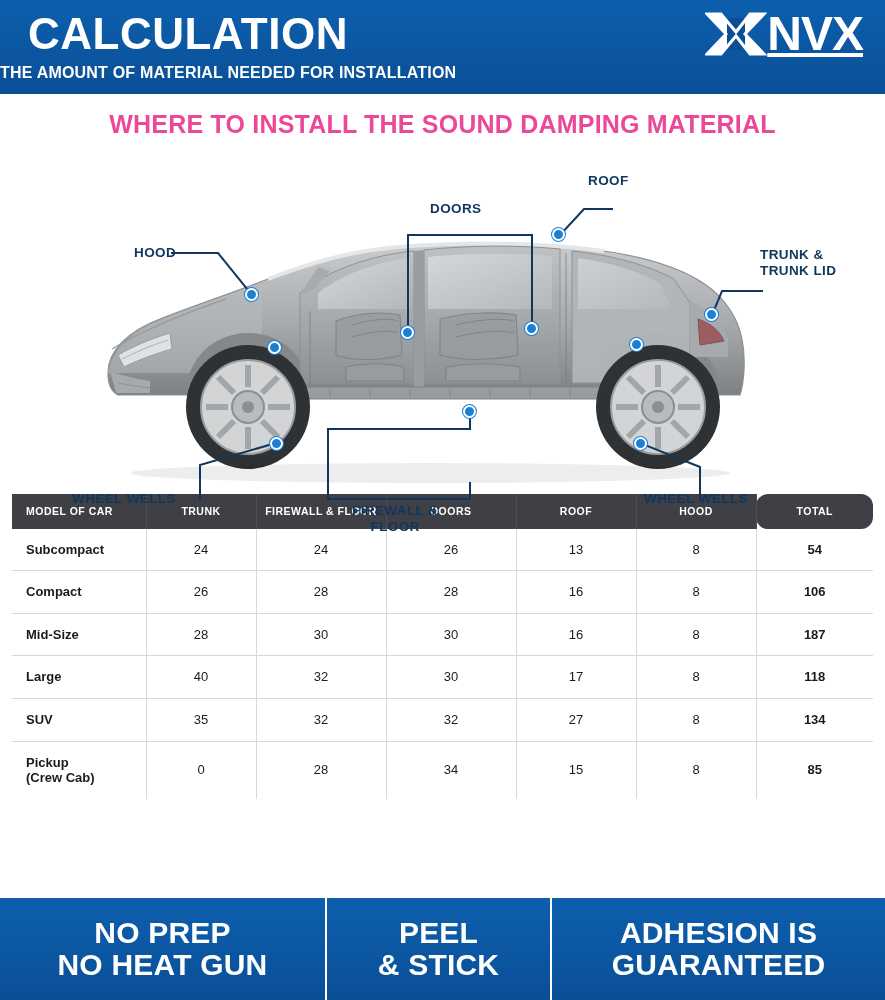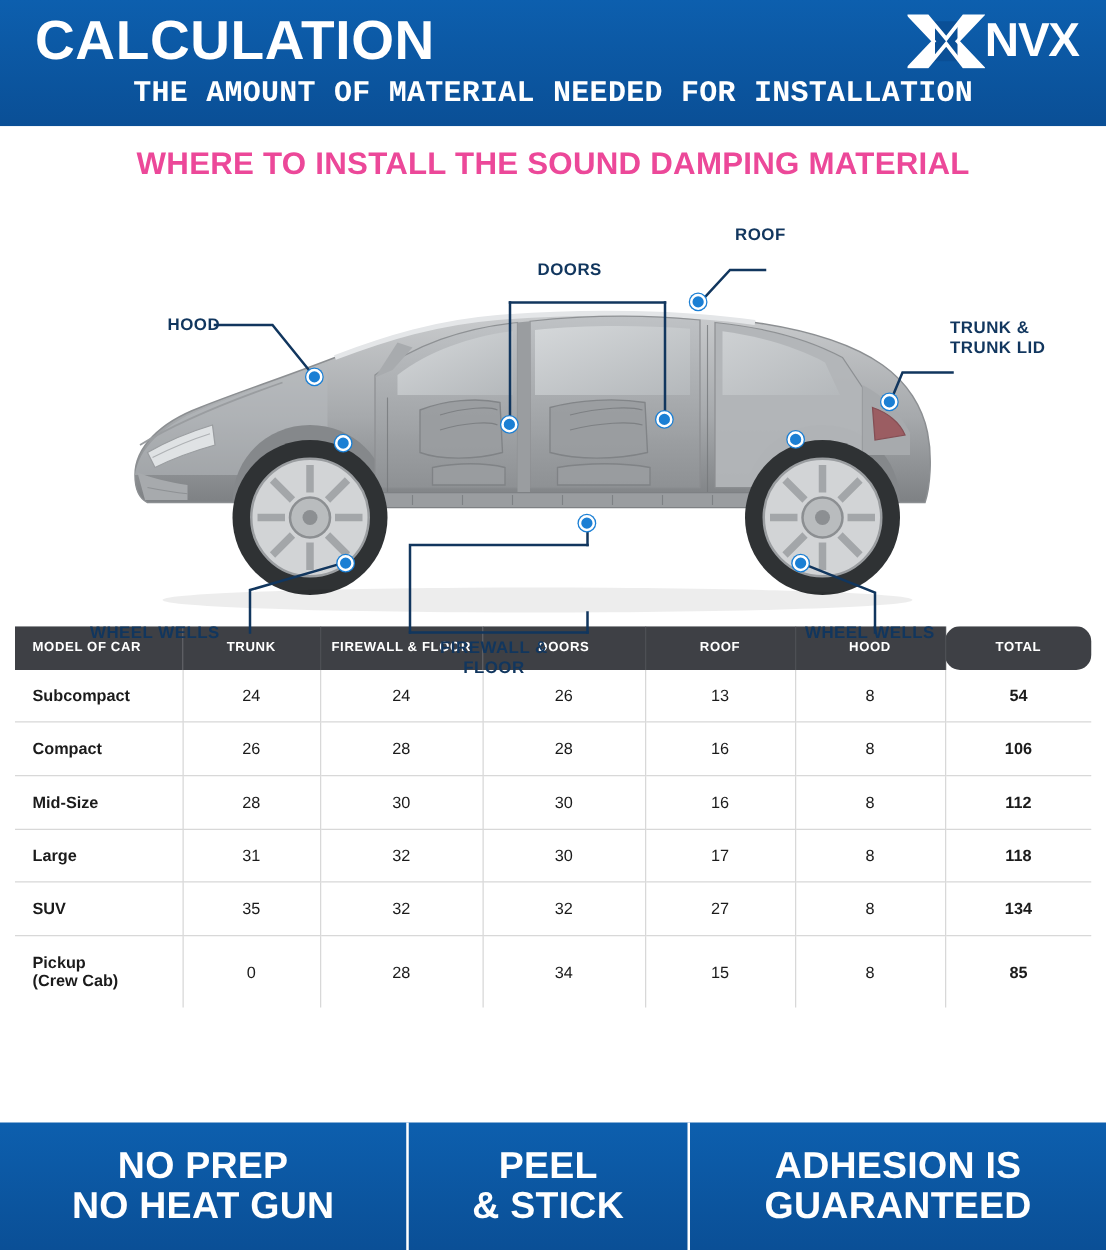--- a/index.html
+++ b/index.html
@@ -42,33 +42,33 @@
     align-items: center;
     gap: 0px;
   }
   .logo-mark {
     width: 62px; height: 44px;
     position: relative;
     display: block;
   }
   .logo-text {
     color: #ffffff;
-    font-size: 38px;
+    font-size: 48px;
     font-weight: bold;
     letter-spacing: -1px;
     line-height: 1;
+    text-decoration: underline;
   }
   .header-sub {
     color: #ffffff;
-    font-size: 24px;
-    font-weight: bold;
-    text-align: center;
+    font-size: 16px;
+    font-weight: bold;
+    text-align: left;
     letter-spacing: 0.2px;
     margin-top: 6px;
-    font-family: Liberation Mono, monospace;
   }
 
   
   .diagram-section {
     position: relative;
     padding: 16px 0 0 0;
     height: 400px;
     background: #ffffff;
   }
   .section-title {
@@ -390,25 +390,25 @@
           <td>8</td>
           <td>106</td>
         </tr>
         <tr>
           <td>Mid-Size</td>
           <td>28</td>
           <td>30</td>
           <td>30</td>
           <td>16</td>
           <td>8</td>
-          <td>112</td>
+          <td>187</td>
         </tr>
         <tr>
           <td>Large</td>
-          <td>31</td>
+          <td>40</td>
           <td>32</td>
           <td>30</td>
           <td>17</td>
           <td>8</td>
           <td>118</td>
         </tr>
         <tr>
           <td>SUV</td>
           <td>35</td>
           <td>32</td>

